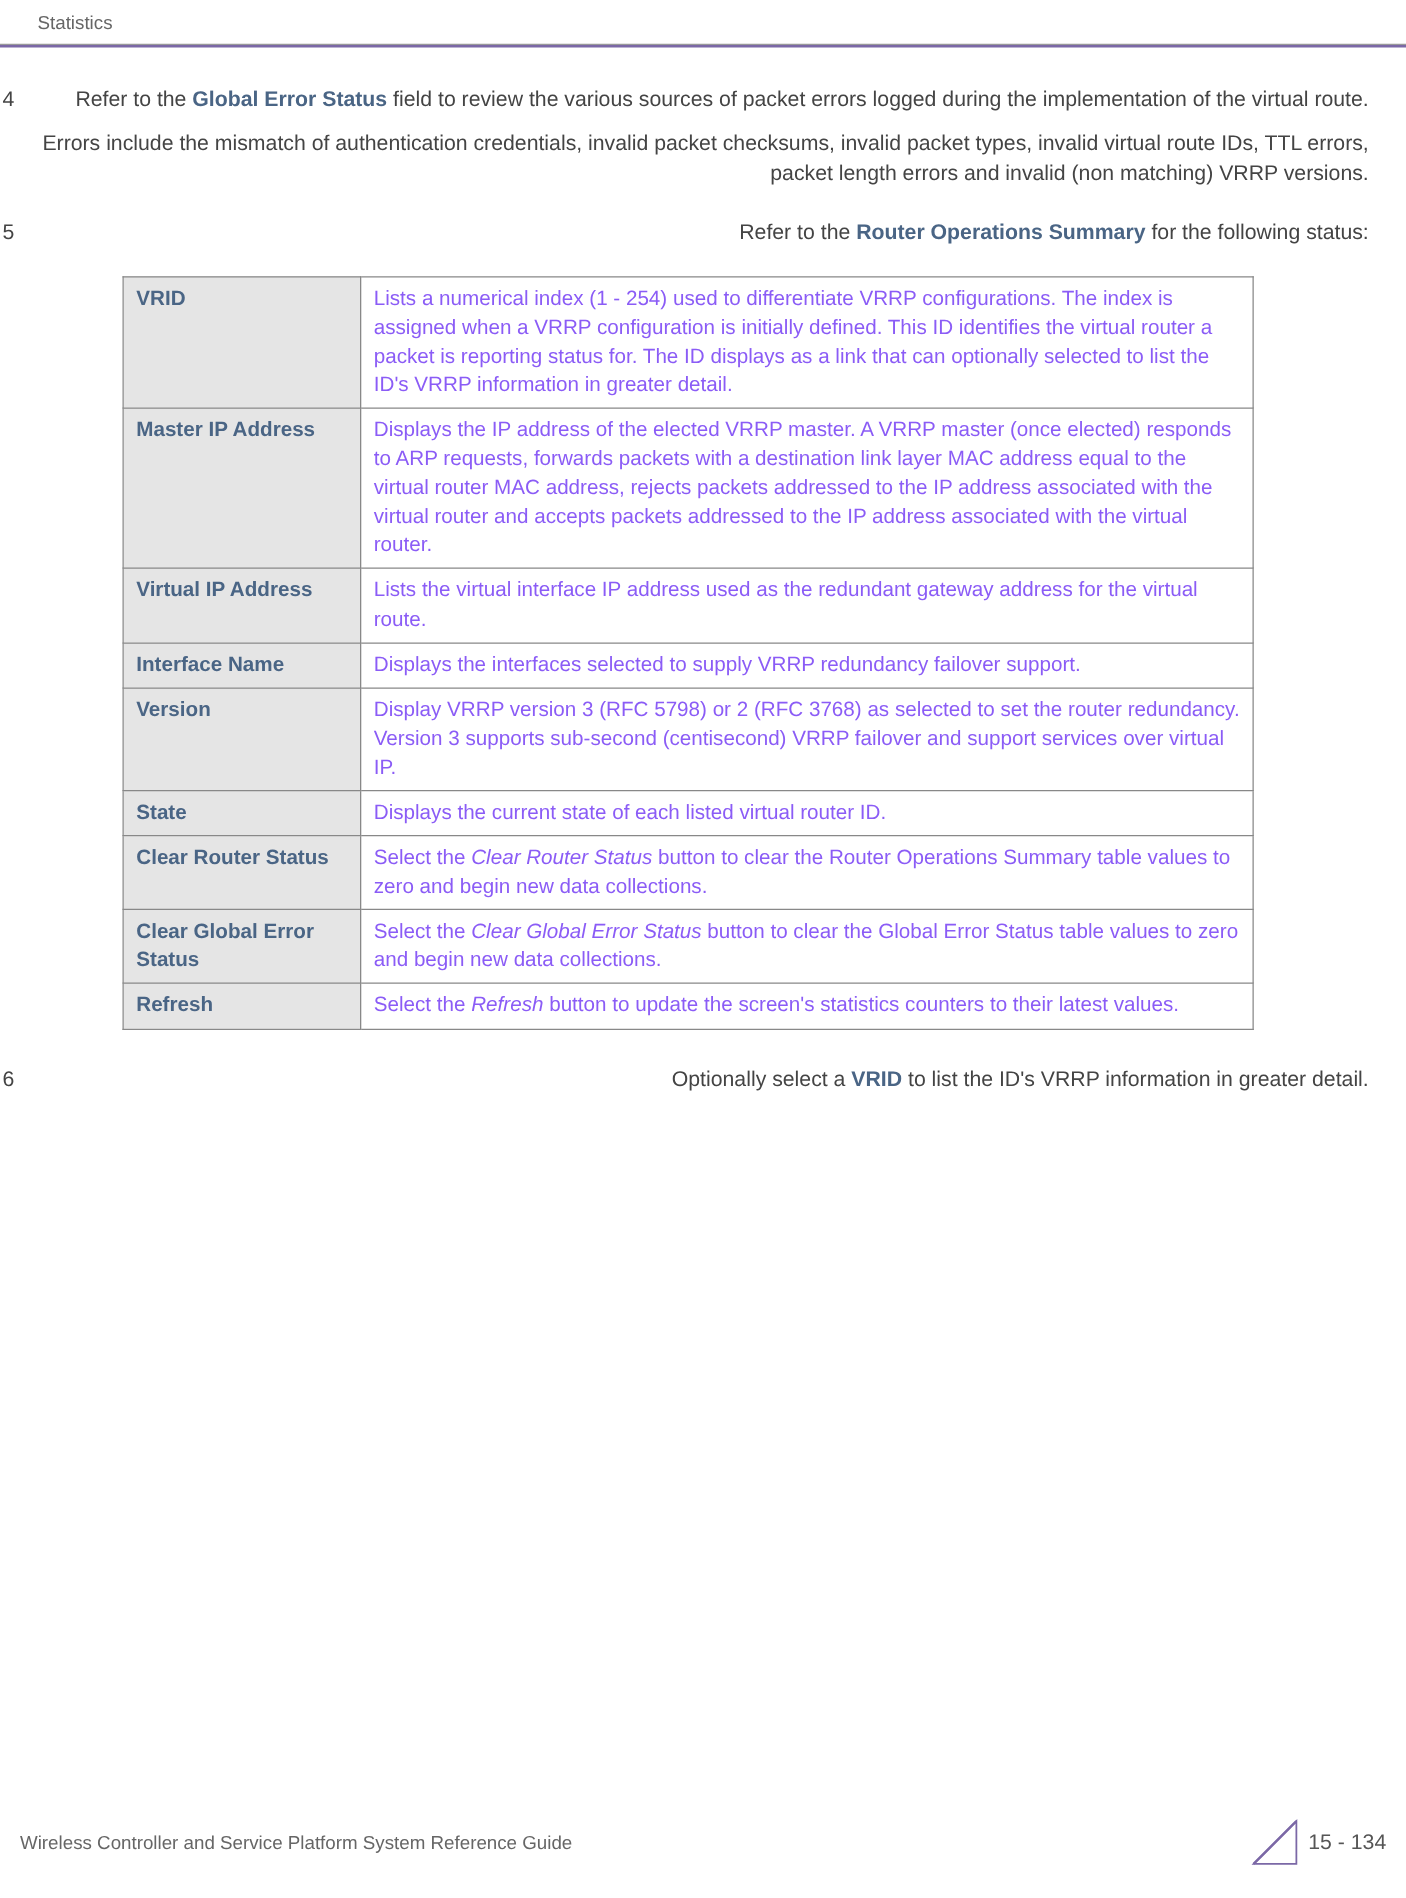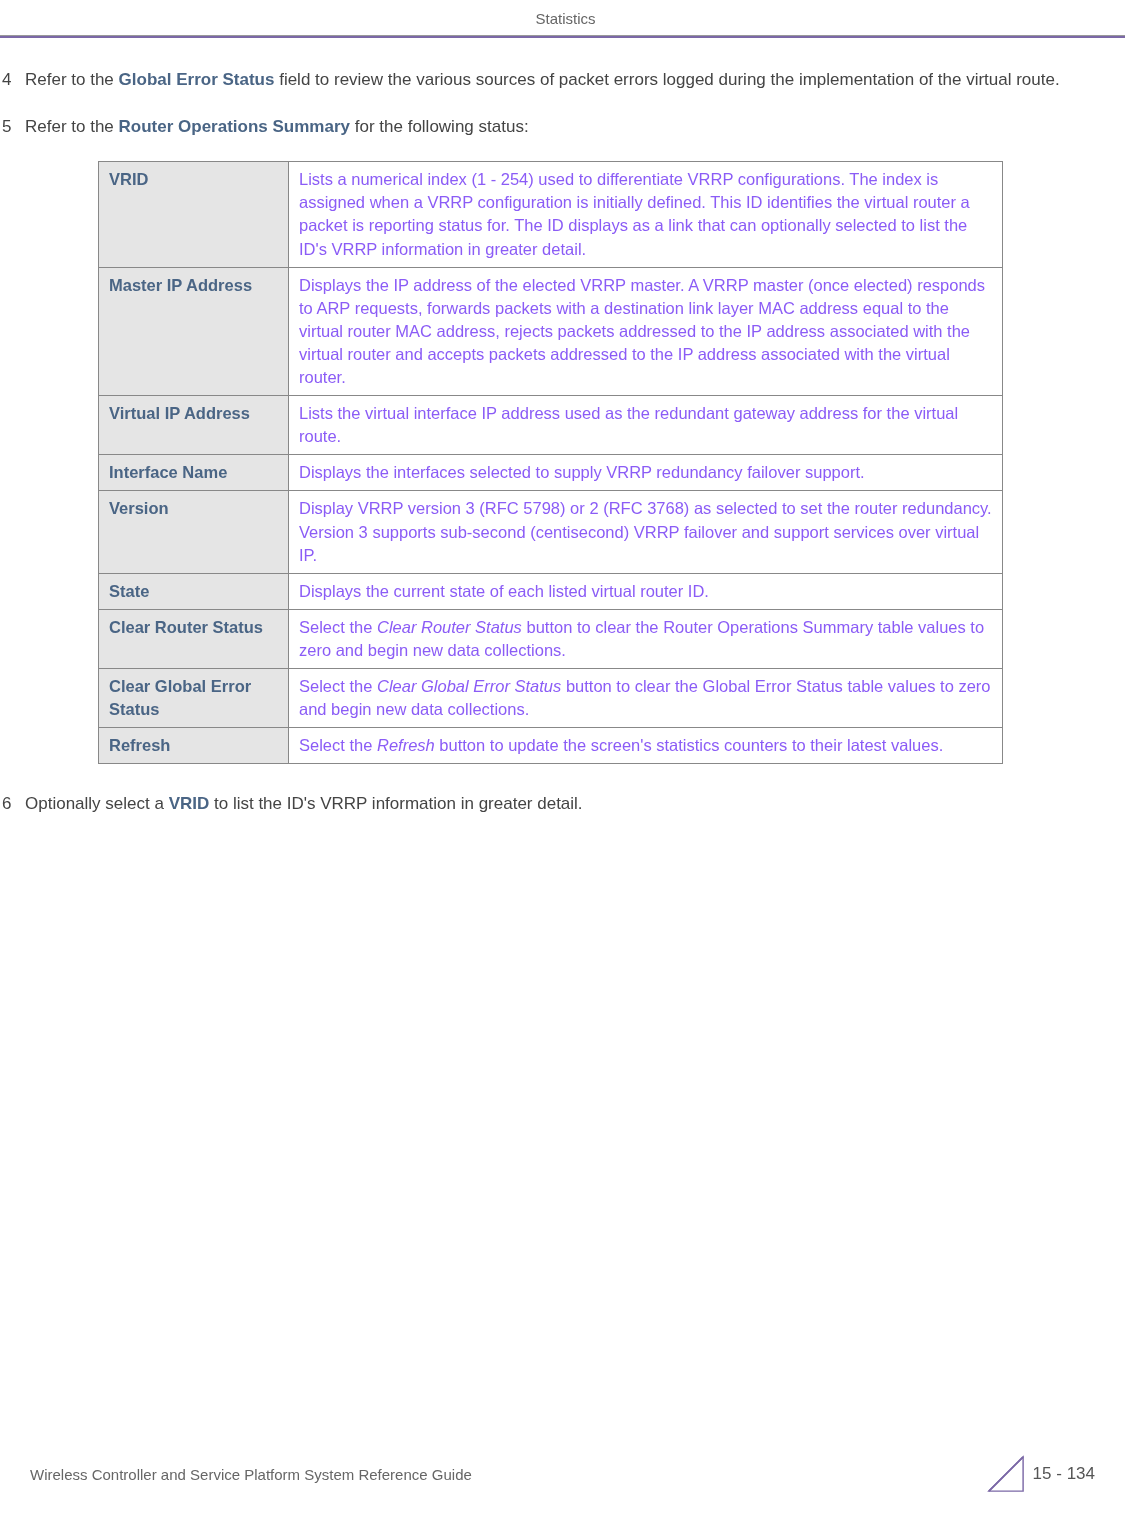--- a/index.html
+++ b/index.html
@@ -9,21 +9,21 @@
     }
     body {
       font-family: Arial, Helvetica, sans-serif;
       width: 1125px;
       height: 1518px;
       background: #ffffff;
       position: relative;
       color: #333333;
     }
     .page-header {
-      text-align: center;
+      text-align: left;
       padding: 10px 24px 8px 30px;
       font-size: 15px;
       color: #666666;
       border-bottom: 1px solid #999999;
     }
     .accent-line {
       height: 2px;
       background: #7b68a6;
       width: 100%;
     }
@@ -40,20 +40,21 @@
     .item-number {
       width: 25px;
       flex-shrink: 0;
       padding-left: 2px;
     }
     .item-body {
       flex: 1;
     }
     .item-para {
       margin-bottom: 10px;
+      text-align: right;
     }
     .bold-blue {
       font-weight: bold;
       color: #4a6585;
     }
     .definition-table {
       margin-left: 98px;
       margin-top: 12px;
       border-collapse: collapse;
       width: 905px;
@@ -74,21 +75,21 @@
       color: #4a6585;
     }
     .italic {
       font-style: italic;
     }
     .footer {
       position: absolute;
       bottom: 25px;
       left: 0;
       right: 0;
-      padding: 0 30px;
+      padding: 0 16px;
       display: flex;
       align-items: center;
       justify-content: space-between;
     }
     .footer-left {
       font-size: 15px;
       color: #666666;
     }
     .footer-right {
       display: flex;
@@ -112,20 +113,23 @@
 </div>
 <div class="accent-line"></div>
 
 <div class="content">
 
   <div class="numbered-item">
     <div class="item-number">4</div>
     <div class="item-body">
       <div class="item-para">
         <span>Refer to the </span><span class="bold-blue">Global Error Status</span><span> field to review the various sources of packet errors logged during the implementation of the virtual route.</span>
+      </div>
+      <div class="item-para">
+        <span>Errors include the mismatch of authentication credentials, invalid packet checksums, invalid packet types, invalid virtual route IDs, TTL errors, packet length errors and invalid (non matching) VRRP versions.</span>
       </div>
     </div>
   </div>
 
   <div class="numbered-item">
     <div class="item-number">5</div>
     <div class="item-body">
       <div class="item-para">
         <span>Refer to the </span><span class="bold-blue">Router Operations Summary</span><span> for the following status:</span>
       </div>

